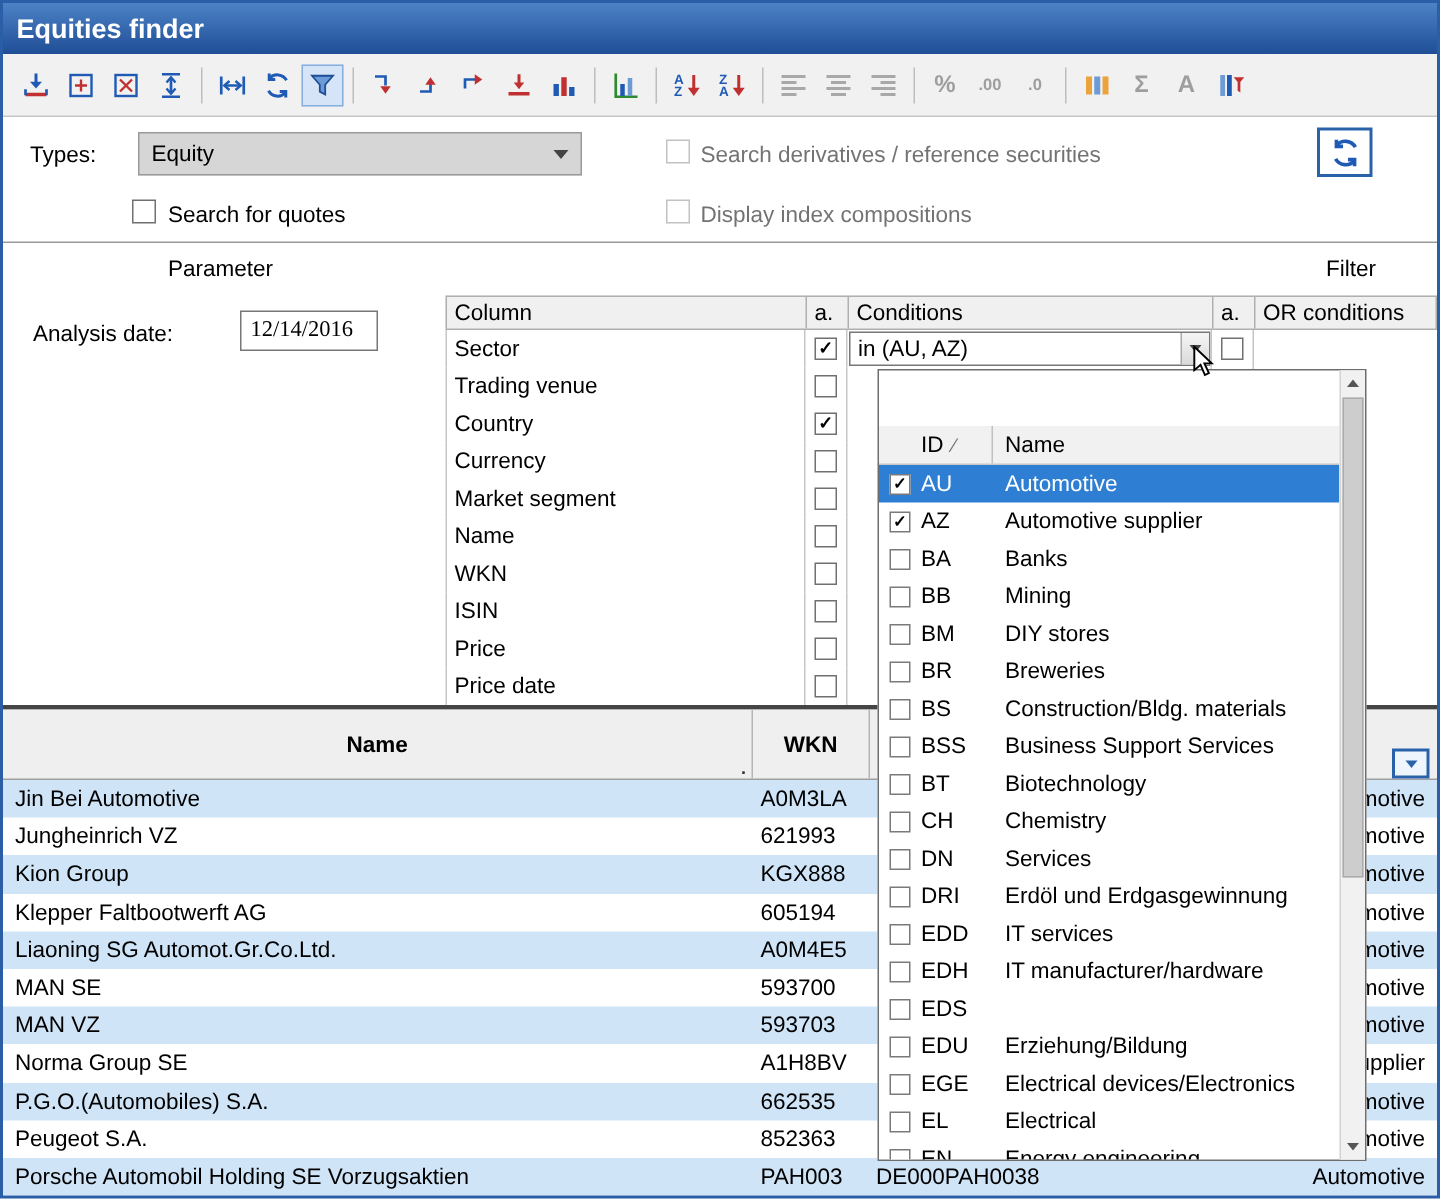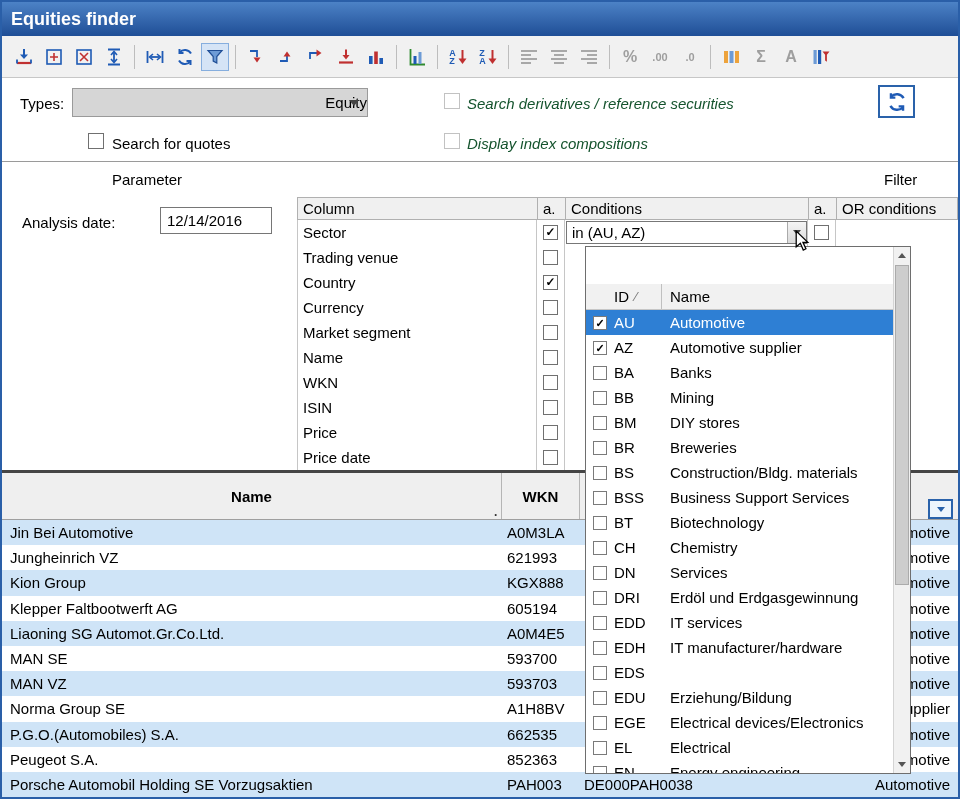--- a/index.html
+++ b/index.html
@@ -27,21 +27,21 @@
   .tbi { width:28px; height:28px; display:flex; align-items:center; justify-content:center; flex:none; }
   .tbi.pressed { background:#d5e4f6; border:1px solid #86aede; }
   .tbsep { width:1px; height:24px; background:#bdbdbd; margin:0 4px; flex:none; }
   .g  { font-weight:bold; color:#9e9e9e; font-size:16px; }
   .g2 { font-weight:bold; color:#9e9e9e; font-size:11px; }
   .sortstack { display:flex; flex-direction:column; font-size:9px; line-height:8px; color:#1f5bb5; font-weight:bold; margin-right:2px; }
   .sortstack i { font-style:normal; }
 
   
   .lbl { font-size:15px; }
-  .lbl.gray { color:#14532d;font-style:italic; }
+  .lbl.gray { color:#737373; }
   .combo {
     background:#d6d6d6; border:1px solid #9a9a9a; font-size:15px; line-height:27px;
     padding-left:8px; position:absolute;
   }
   .combo .tri { position:absolute; right:8px; top:12px; }
   .tri-down { width:0; height:0; border-left:5px solid transparent; border-right:5px solid transparent; border-top:6px solid #444; }
   .tri-down.sm { border-left-width:4px; border-right-width:4px; border-top-width:5px; }
   .cb {
     display:inline-block; width:16px; height:16px; border:1px solid #707070; background:#fff;
     text-align:center; line-height:14px; font-size:13px; font-weight:bold; color:#000;
@@ -291,21 +291,21 @@
   <span class="tbi">
       <svg width="20" height="20" viewBox="0 0 20 20">
         <rect x="2.5" y="3" width="3.2" height="14" fill="#6d9bd6"></rect>
         <rect x="7" y="3" width="3.2" height="14" fill="#1f5bb5"></rect>
         <path d="M11.5 4.5h7l-2.6 3.2v7l-1.8-1.2v-5.8z" fill="#c03030"></path>
       </svg>
     </span>
 </div>
 
 <div class="abs lbl" style="left:20px; top:95px;">Types:</div>
-<div class="combo" style="left:72px; top:88px; width:296px; height:29px;text-align:right;">
+<div class="combo" style="left:92px; top:88px; width:296px; height:29px;">
   <span>Equity</span>
   <span class="tri"><span class="tri-down"></span></span>
 </div>
 <span class="cb dis abs" style="left:444px; top:93px;"></span>
 <div class="abs lbl gray" style="left:467px; top:95px;">Search derivatives / reference securities</div>
 <div class="refresh-btn">
   <svg width="22" height="22" viewBox="0 0 20 20" fill="none" stroke="#1f5bb5" stroke-width="2.2">
       <path d="M16 6.5A7 7 0 0 0 4.6 5.3"></path>
       <path d="M4.5 2v4h4"></path>
       <path d="M4 13.5a7 7 0 0 0 11.4 1.2"></path>
@@ -316,21 +316,21 @@
 <div class="abs lbl" style="left:112px; top:135px;">Search for quotes</div>
 <span class="cb dis abs" style="left:444px; top:133px;"></span>
 <div class="abs lbl gray" style="left:467px; top:135px;">Display index compositions</div>
 
 <div class="hline" style="top:161px;"></div>
 
 <div class="abs lbl" style="left:112px; top:171px;">Parameter</div>
 <div class="abs lbl" style="left:884px; top:171px;">Filter</div>
 
 <div class="abs lbl" style="left:22px; top:214px;">Analysis date:</div>
-<div class="textinput" style="left:160px; top:207px; width:112px; height:27px;">12/14/2016</div>
+<div class="textinput" style="left:160px; top:207px; width:92px; height:27px;font-family:Liberation Serif, serif;">12/14/2016</div>
 
 <div id="cond">
   <div class="cond-head">
     <div class="ch-col">
         <span>Column</span>
         <span class="mark">∕</span>
       </div>
     <div class="ch-a">a.</div>
     <div class="ch-cond">Conditions</div>
     <div class="ch-a">a.</div>

